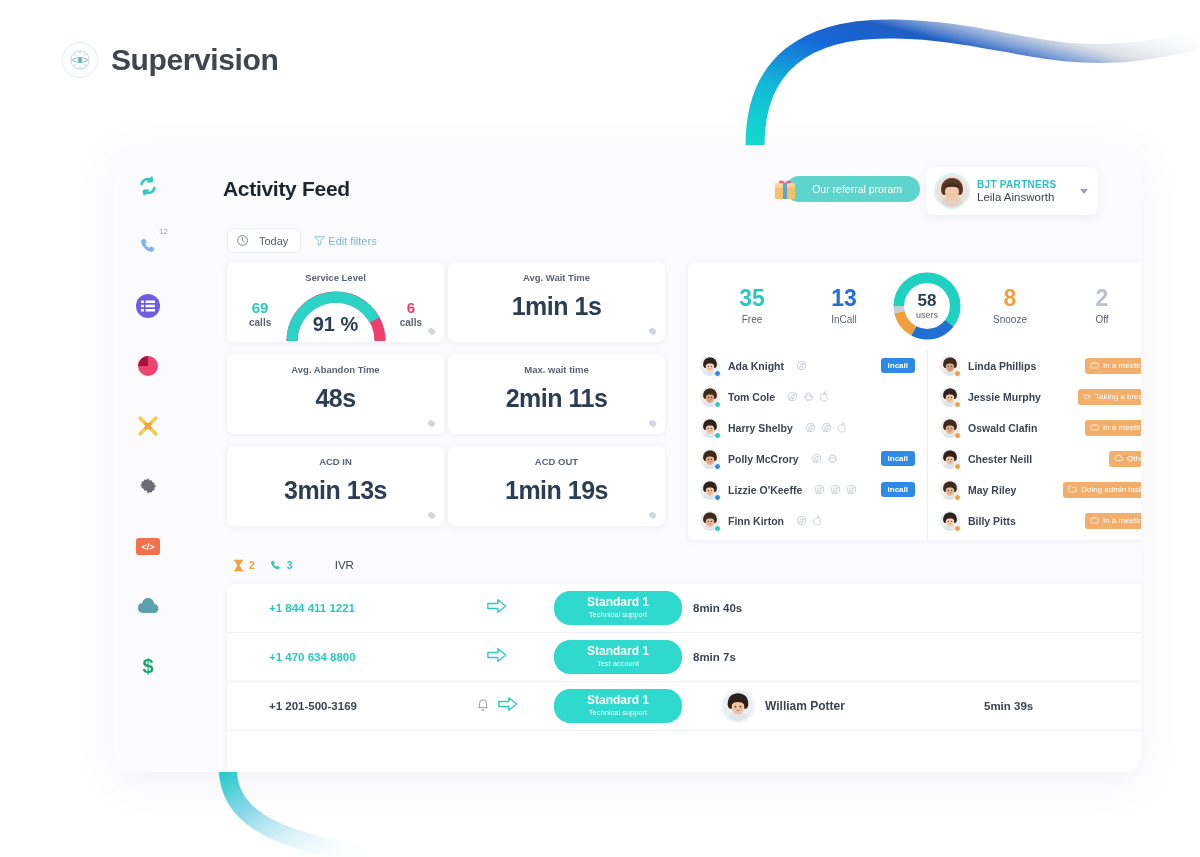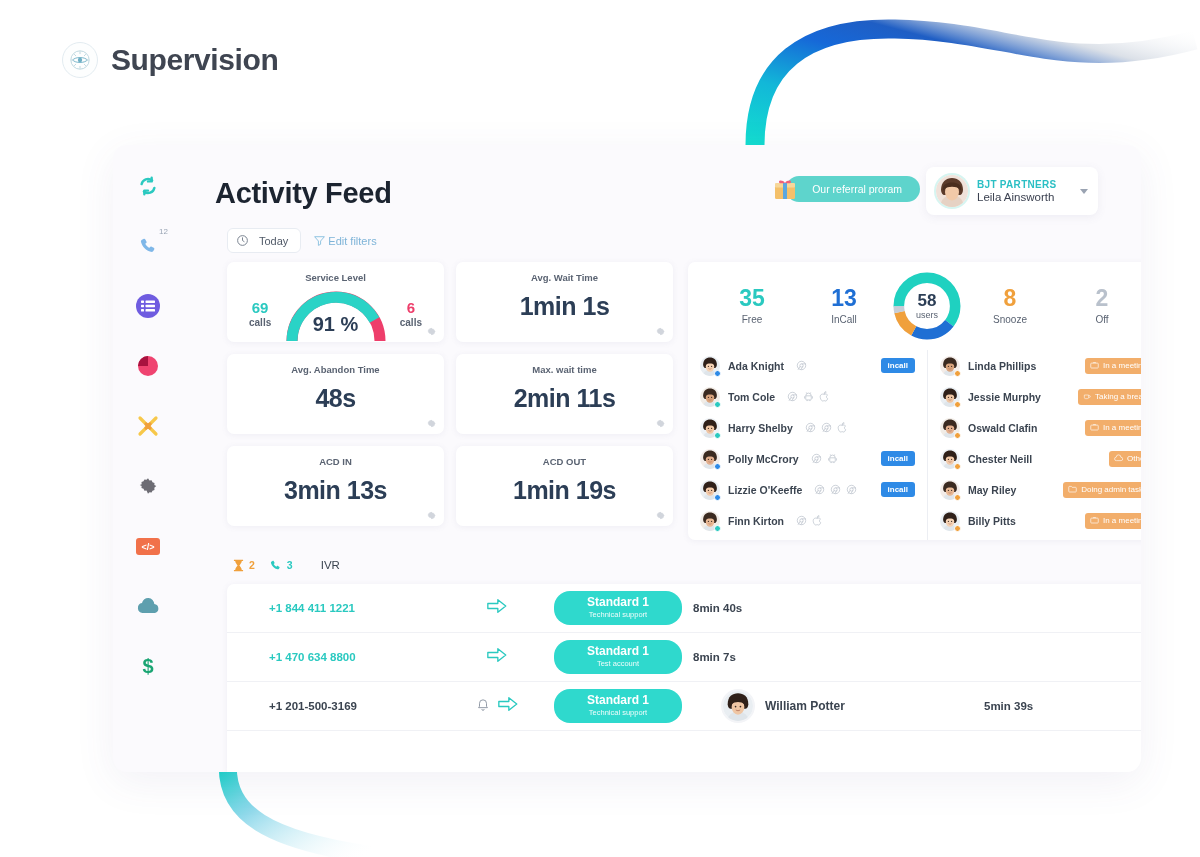--- a/index.html
+++ b/index.html
@@ -28,21 +28,21 @@
   .app-inner { position:absolute; left:70px; top:0; right:0; bottom:0; }
 
   
   .rail { position:absolute; left:0; top:0; width:70px; height:100%;
           display:flex; flex-direction:column; align-items:center; padding-top:25px; gap:28px; }
   .rail-item { width:32px; height:32px; display:flex; align-items:center; justify-content:center;
                position:relative; cursor:pointer; }
   .rail-badge { position:absolute; top:-3px; right:-4px; font-size:8px; color:#9aa5b5; }
 
   
-  .page-title { position:absolute; left:32px; top:32px; font-size:29px; font-weight:bold;
+  .page-title { position:absolute; left:40px; top:32px; font-size:21px; font-weight:bold;
                 color:#1c2430; letter-spacing:-.3px;text-align:right; }
   .filterbar { position:absolute; left:44px; top:83px; display:flex; align-items:center; gap:12px; }
   .date-pill { display:flex; align-items:center; gap:10px; background:#fff; border:1px solid #e8ecf2;
                border-radius:6px; height:25px; padding:0 12px 0 8px; }
   .date-pill-text { font-size:11px; color:#515a68; }
   .edit-filters { display:flex; align-items:center; gap:2px; font-size:11px; color:#7eb4d8; cursor:pointer; }
 
   
   .referral { position:absolute; right:221px; top:31px; display:flex; align-items:center; }
   .referral-gift { width:26px; height:26px; margin-right:-12px; z-index:2; }
@@ -53,21 +53,21 @@
              display:flex; align-items:center; padding:0 10px; gap:9px; cursor:pointer; }
   .account-av { width:32px; height:32px; border-radius:50%; flex:none; overflow:hidden;
                 box-shadow:0 0 0 2px #d6f5f1; }
   .account-org { font-size:10px; font-weight:bold; color:#2bbfc4; letter-spacing:.3px; }
   .account-user { font-size:11.5px; color:#3b4150; margin-top:1px; }
   .caret { margin-left:auto; border-left:4px solid transparent; border-right:4px solid transparent;
            border-top:5px solid #9aa3b2; }
 
   
   .metrics { position:absolute; left:44px; top:117px; width:446px; }
-  .mrow { display:flex; gap:12px; margin-bottom:12px; }
+  .mrow { display:flex; gap:4px; margin-bottom:12px; }
   .card { background:#fff; border-radius:7px; box-shadow:0 1px 6px rgba(110,110,150,.09);
           position:relative; width:217px; height:80px; }
   .card-title { text-align:center; font-size:9.5px; color:#5a6372; padding-top:10px; font-weight:600; }
   .card-big { text-align:center; font-size:25px; font-weight:bold; color:#2c3e56; margin-top:9px; letter-spacing:-.5px; }
   .gear { position:absolute; right:7px; bottom:5px; opacity:.45; cursor:pointer; }
 
   
   .sl-body { position:relative; height:60px; }
   .sl-left { position:absolute; left:22px; top:17px; text-align:center; }
   .sl-right { position:absolute; right:22px; top:17px; text-align:center; }
@@ -104,21 +104,21 @@
                 padding:3px 7px; border-radius:3px; font-weight:bold; }
   .tag-status { margin-left:auto; background:#f2ae6b; color:#fff; font-size:8px;
                 padding:3px 7px 3px 5px; border-radius:3px; display:flex; align-items:center; gap:4px;
                 white-space:nowrap; }
 
   
   .calls { position:absolute; left:44px; top:407px; width:939px; }
   .tabs { display:flex; align-items:center; gap:14px; height:26px; padding-left:6px; }
   .tab { display:flex; align-items:center; gap:5px; font-size:10.5px; cursor:pointer; }
   .tab-count { font-weight:bold; }
-  .tab-ivr { font-size:11.5px; color:#3b4450; margin-left:14px; cursor:pointer; }
+  .tab-ivr { font-size:11.5px; color:#3b4450; margin-left:28px; cursor:pointer; }
   .calls-card { background:#fff; border-radius:7px; box-shadow:0 1px 6px rgba(110,110,150,.09);
                 margin-top:6px; overflow:hidden; }
   .crow { display:flex; align-items:center; height:49px; border-bottom:1px solid #f0f1f5; padding:0 12px; }
   .crow:last-child { border-bottom:none; }
   .cnum { width:212px; font-size:11.5px; font-weight:bold; padding-left:30px; }
   .cicons { width:92px; display:flex; align-items:center; gap:8px; justify-content:center; }
   .cqueue { width:150px; display:flex; justify-content:center; }
   .queue-pill { background:#2fd9cd; color:#fff; border-radius:16px; width:128px; text-align:center;
                 padding:5px 0 6px; cursor:pointer; }
   .queue-title { font-size:12px; font-weight:bold; line-height:1.1; }

